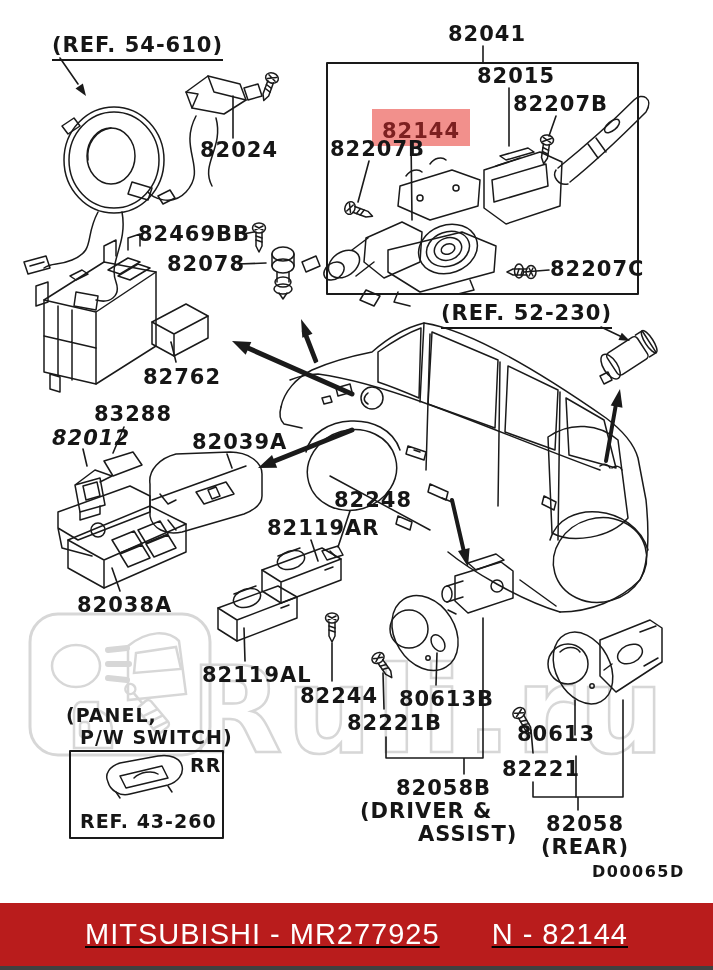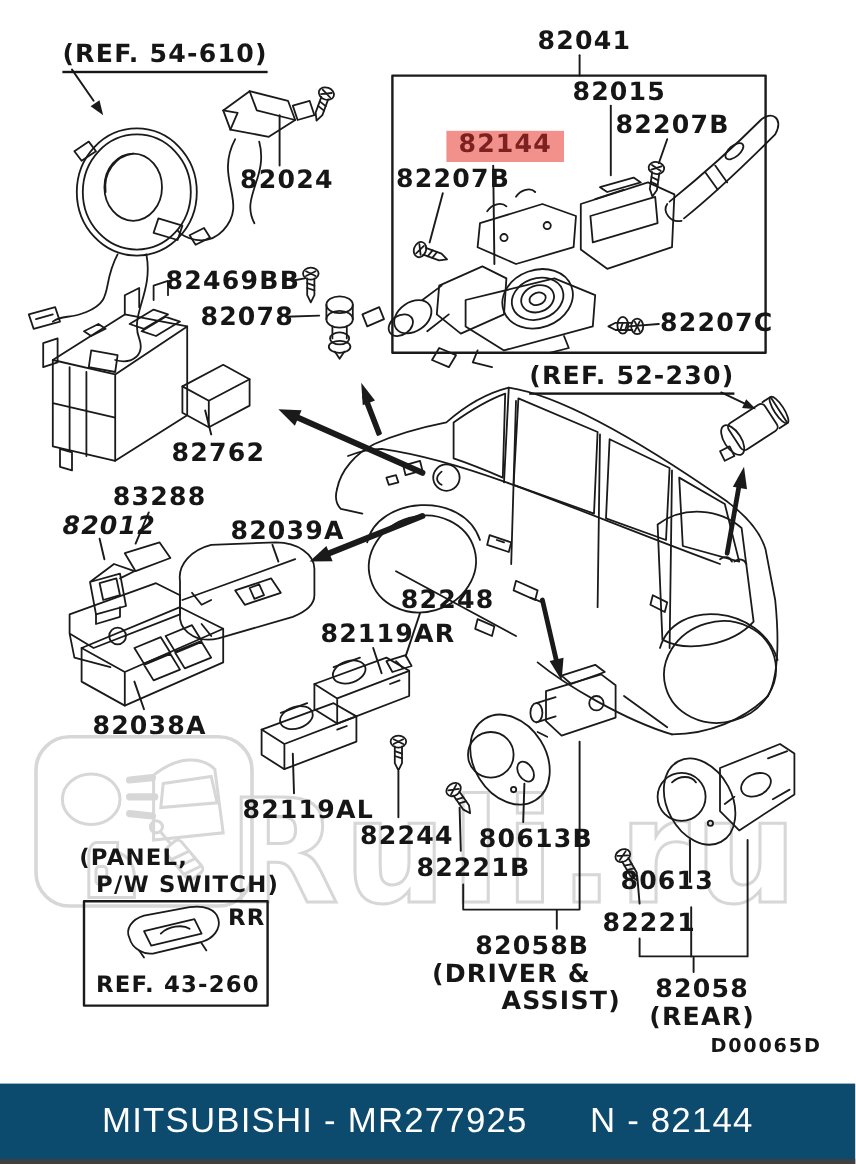--- a/index.html
+++ b/index.html
@@ -4,24 +4,24 @@
 <style>
   html,body{margin:0;padding:0;background:#fff;}
   .stage{position:relative;width:713px;height:970px;background:#ffffff;overflow:hidden;
          font-family:"DejaVu Sans",sans-serif;}
   svg{position:absolute;left:0;top:0;}
   .lbl{position:absolute;font:700 21px/1.05 "DejaVu Sans",sans-serif;letter-spacing:1px;
        color:#161616;white-space:nowrap;}
   .lbl.sm{font-size:19px;}
   .lbl.xs{font-size:16px;letter-spacing:1.5px;}
   .lbl.underline{border-bottom:2.5px solid #161616;padding-bottom:3px;}
-  .lbl.hl{background:#f2908c;color:#7c2020;padding:0 10px 4px;}
-  .footer{position:absolute;left:0;top:903px;width:713px;height:67px;background:#0c4a6e;
+  .lbl.hl{background:#f2908c;color:#7c2020;padding:11px 10px 4px;}
+  .footer{position:absolute;left:0;top:903px;width:713px;height:67px;background:#b91c1c;
           border-bottom:4px solid #404040;box-sizing:border-box;
-          display:flex;align-items:center;justify-content:center;gap:52px;}
+          display:flex;align-items:center;justify-content:center;gap:52px;text-decoration:underline;}
   .footer span{font:400 29px "Liberation Sans",sans-serif;color:#ffffff;letter-spacing:1px;}
 </style>
 </head>
 <body>
 
 <div class="stage">
 
 <svg width="713" height="903" viewBox="0 0 713 903">
   <defs>
     <g id="scr" stroke="#1a1a1a" fill="none" stroke-width="1.5">

